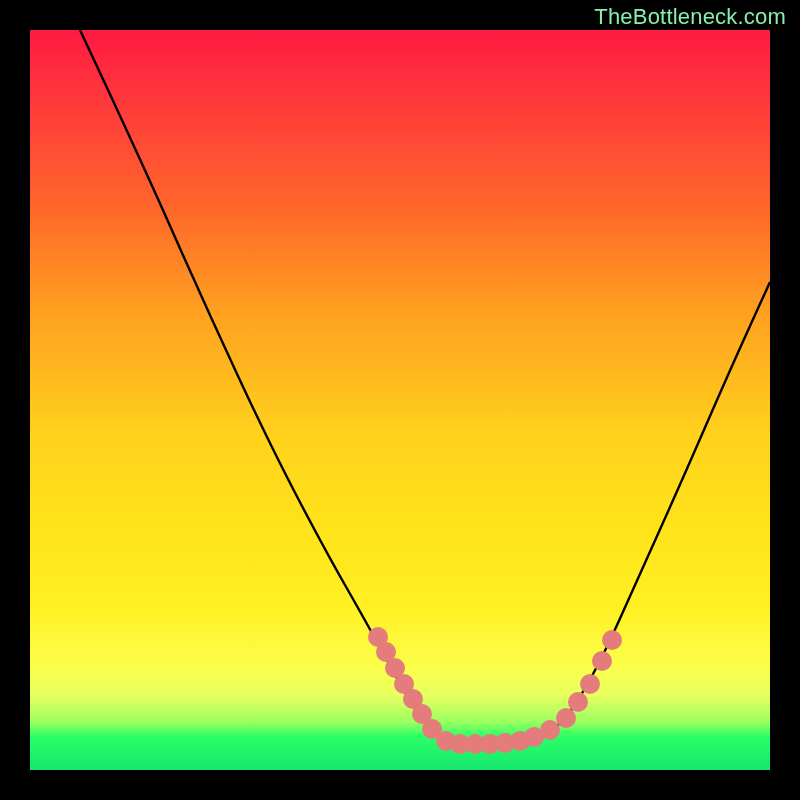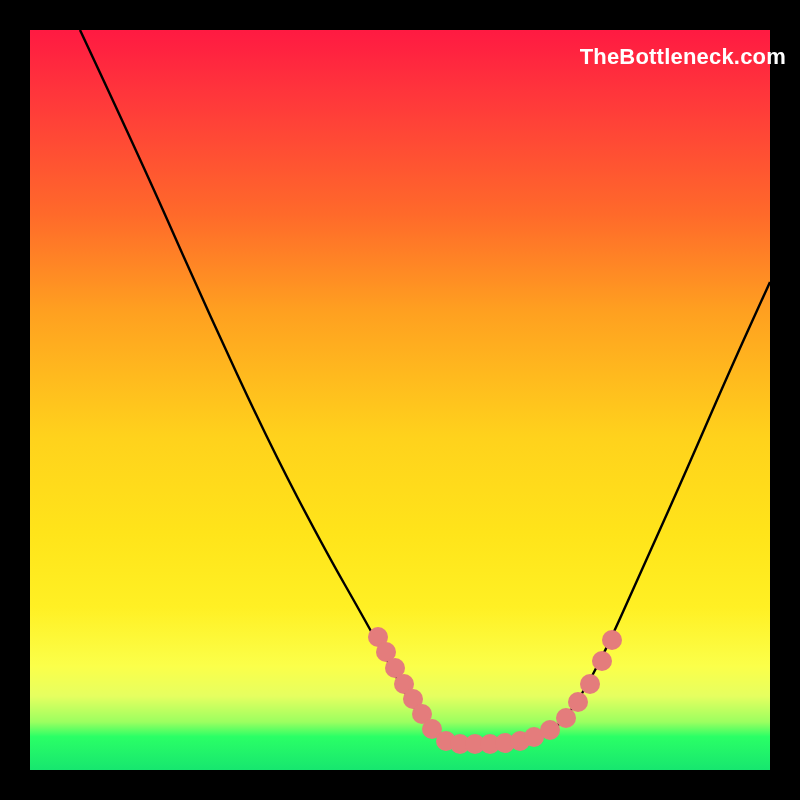--- a/index.html
+++ b/index.html
@@ -15,25 +15,24 @@
     position: relative;
     width: 800px;
     height: 800px;
     background: #000;
   }
   .watermark {
     position: absolute;
     top: 4px;
     right: 14px;
     font-size: 22px;
-    font-weight: 700;
-    color: #ffffff;
+    font-weight: 400;
+    color: #86efac;
     letter-spacing: 0.2px;
     z-index: 50;
-    margin-top: 40px;
   }
   
   .plot {
     position: absolute;
     left: 30px;
     top: 30px;
     width: 740px;
     height: 740px;
     
     background: linear-gradient(

